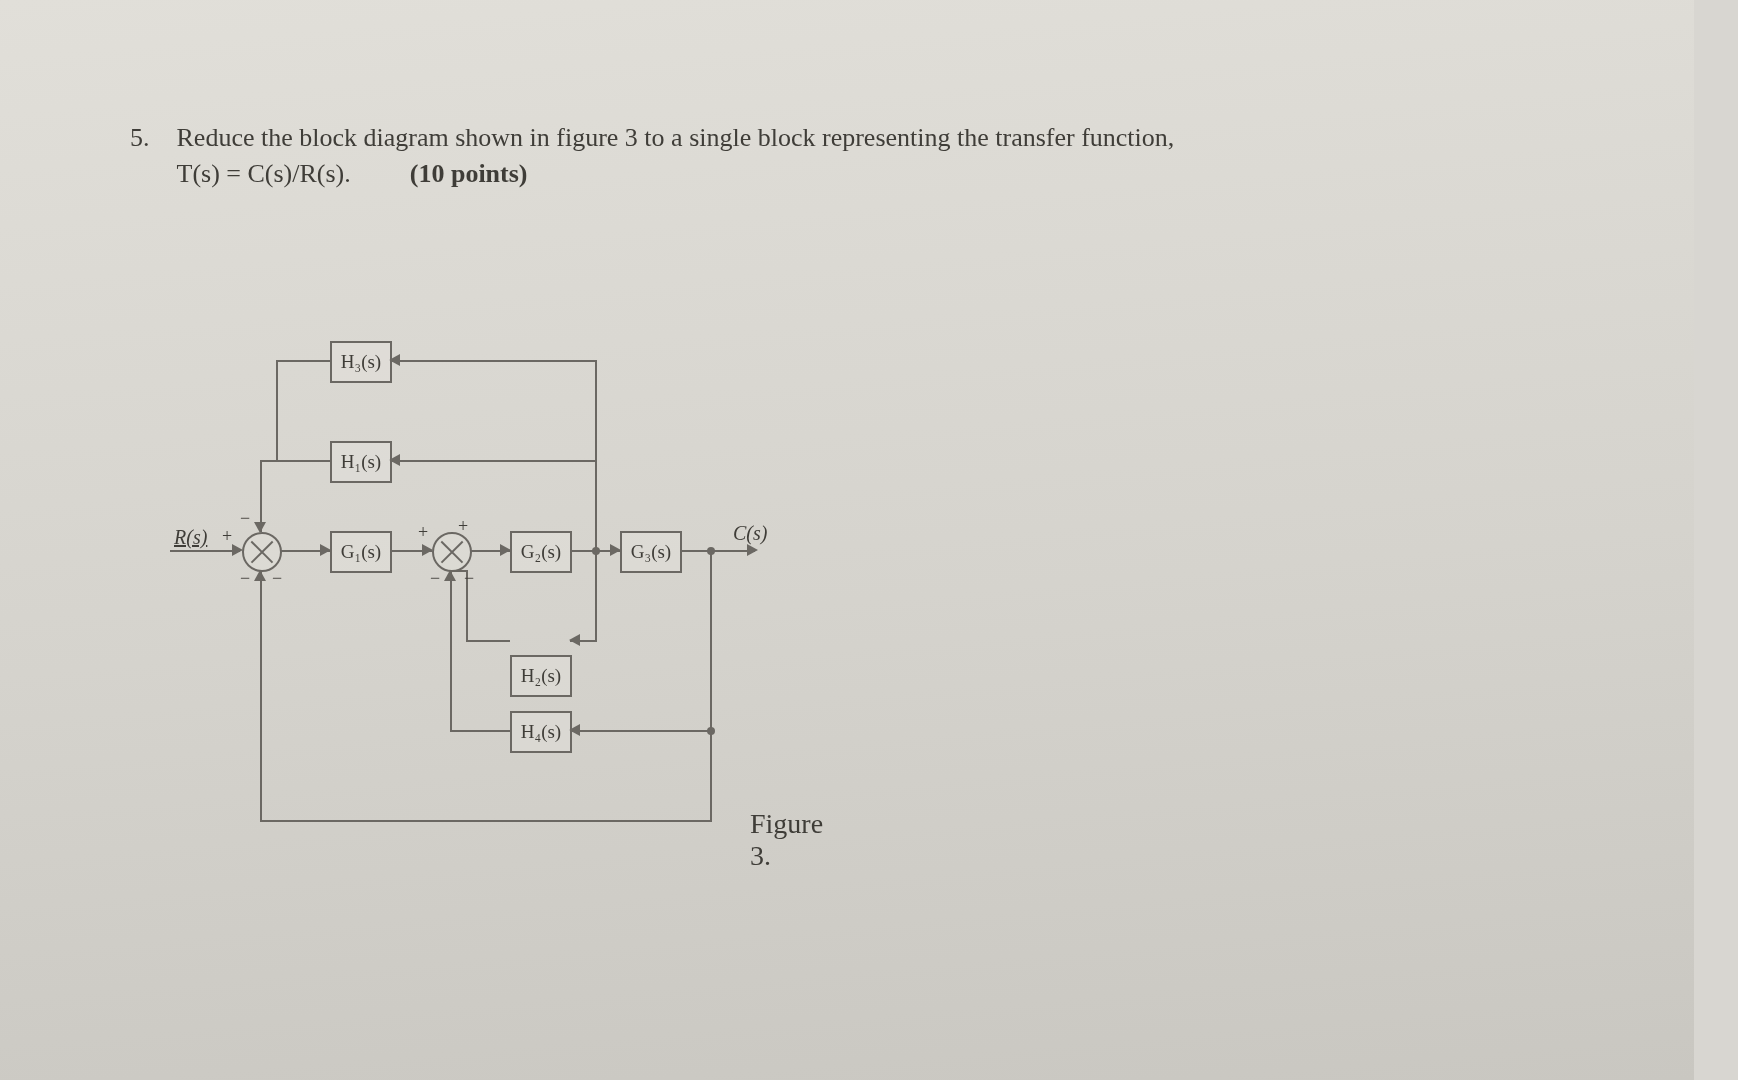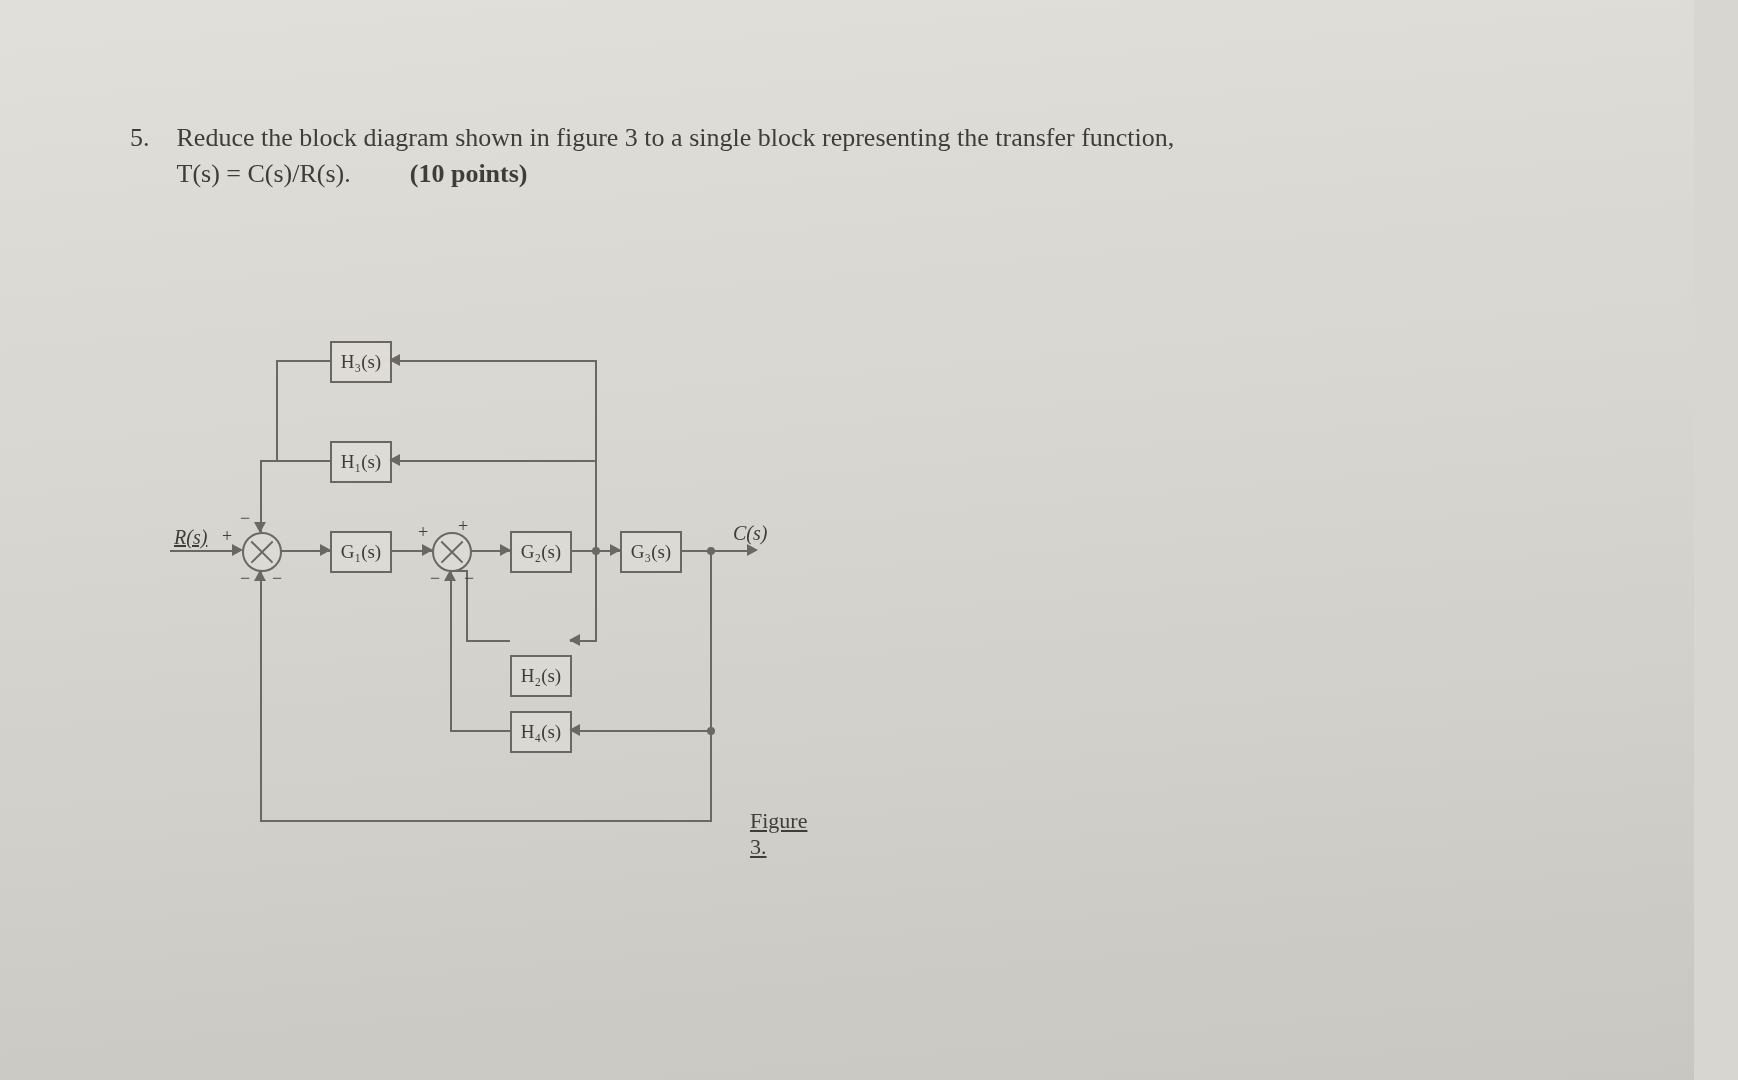--- a/index.html
+++ b/index.html
@@ -130,24 +130,23 @@
     border-top: 11px solid #6b6863;
   }
   .arrow-up {
     border-left: 6px solid transparent;
     border-right: 6px solid transparent;
     border-bottom: 11px solid #6b6863;
   }
 
   .fig-caption {
     position: absolute;
-    font-size: 22px;
+    font-size: 28px;
     color: #3f3d38;
     z-index: 4;
-    text-decoration: underline;
   }
 </style>
 </head>
 <body>
 
 <div class="page">
 
   <div class="problem">
     <span class="problem-num">5.</span>
     <span class="problem-body">

